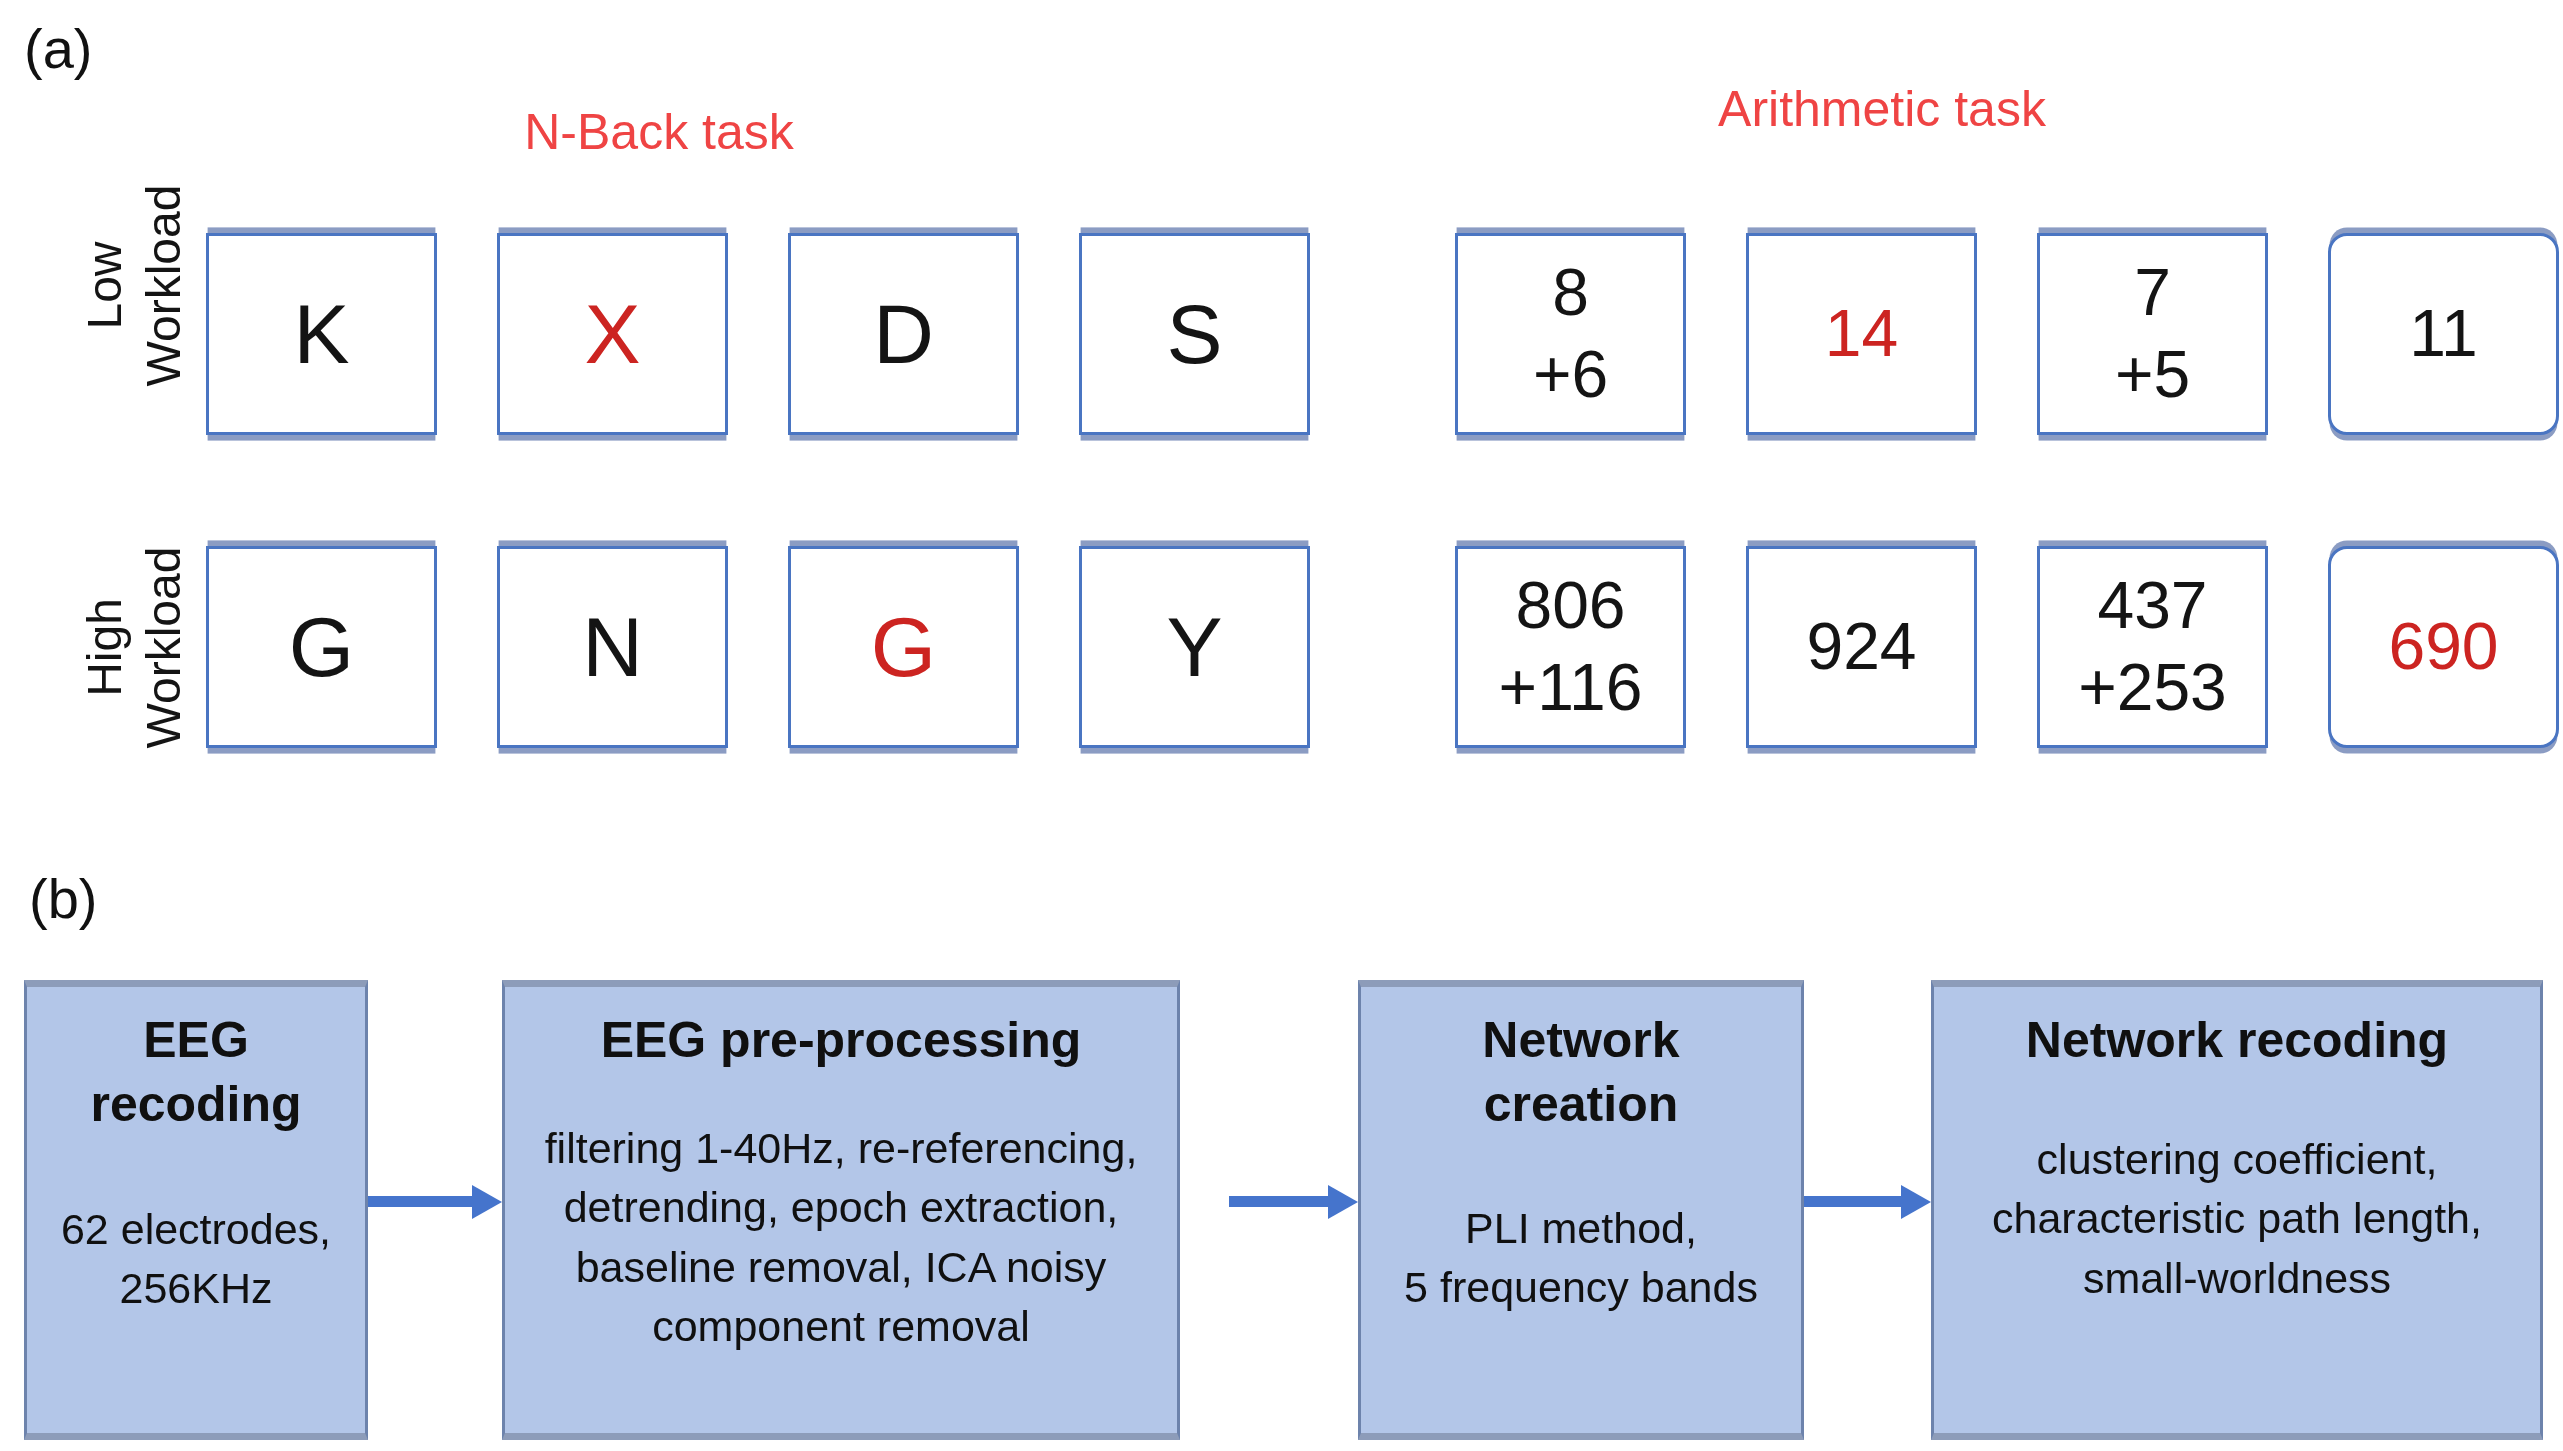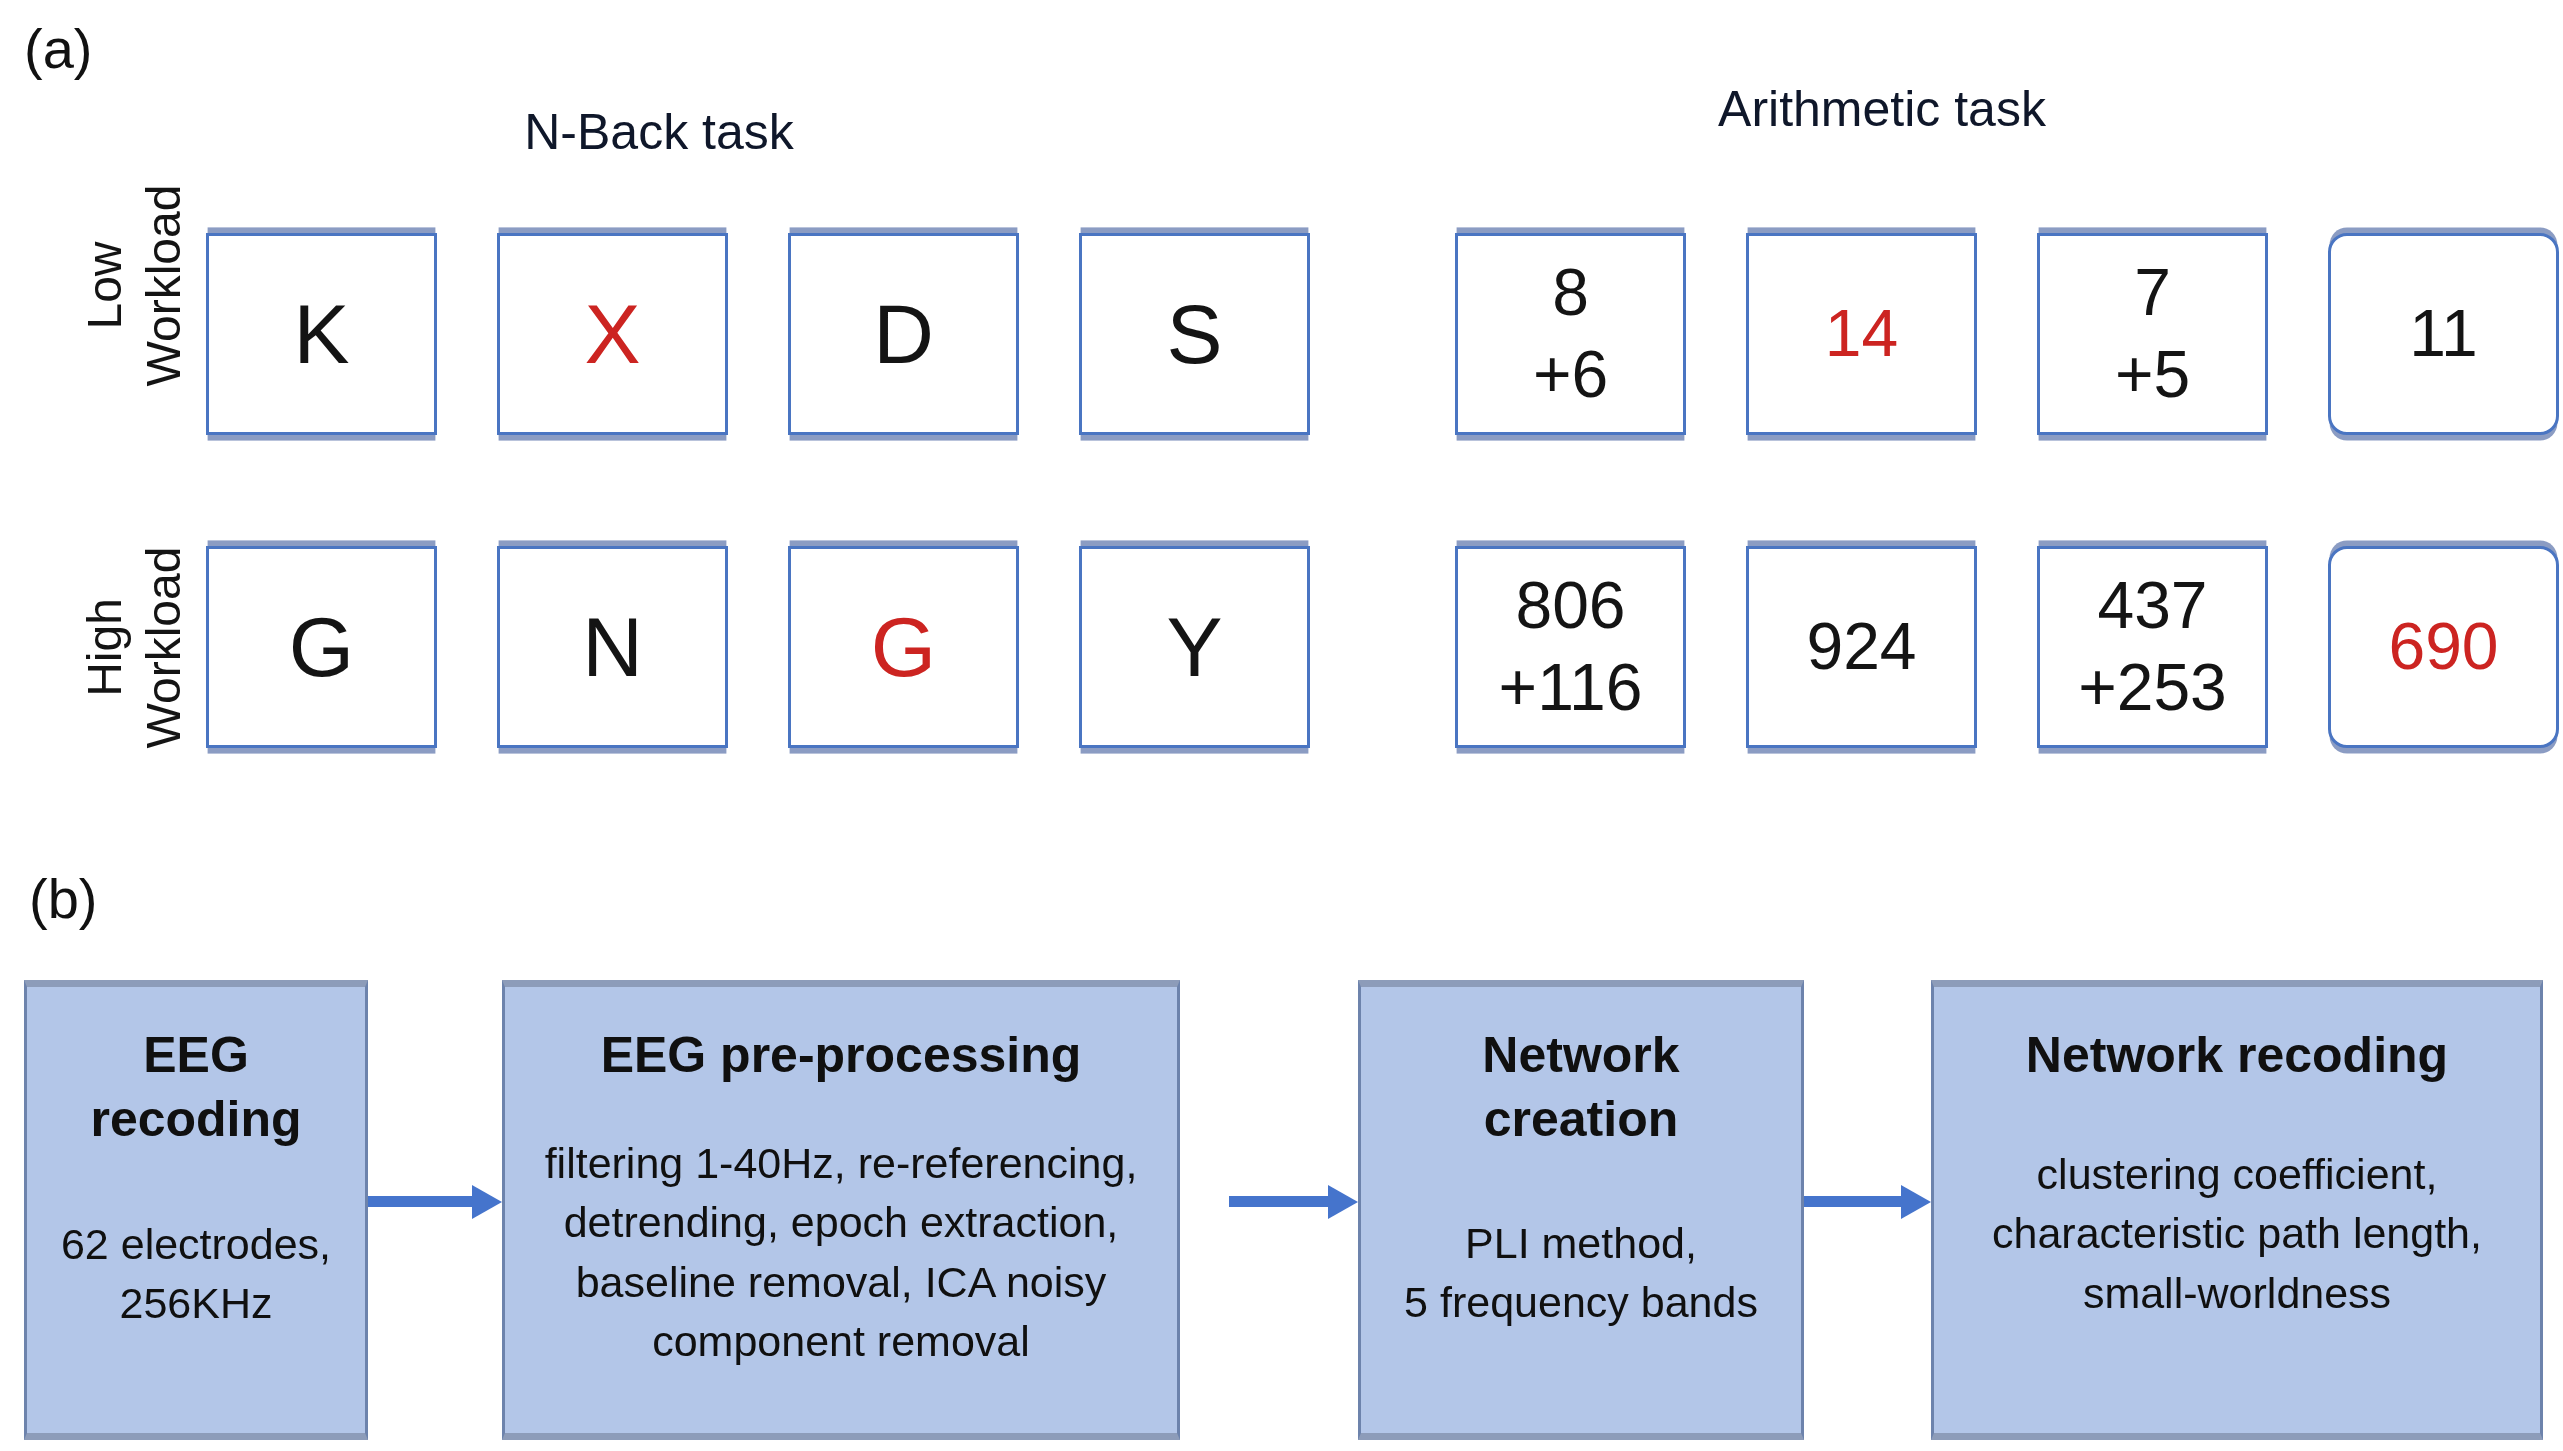--- a/index.html
+++ b/index.html
@@ -25,21 +25,21 @@
   .panel-label {
     position: absolute;
     font-size: 56px;
     color: #111111;
   }
   .sec-title {
     position: absolute;
     width: 498px;
     text-align: center;
     font-size: 50px;
-    color: #0f172a;
+    color: #ef4444;
     white-space: nowrap;
   }
   .vlabel {
     position: absolute;
     width: 249px;
     height: 129px;
     transform: rotate(-90deg);
     font-size: 48px;
     line-height: 1.22;
     text-align: center;
@@ -73,21 +73,21 @@
     height: 460px;
     background: var(--flow-fill);
     border: 3.2px solid var(--flow-border);
     border-top: 7.2px solid var(--flow-strip);
     border-bottom: 7.2px solid var(--flow-strip);
     box-sizing: border-box;
     text-align: center;
     color: #101010;
   }
   .flow-title {
-    margin-top: 36px;
+    margin-top: 21px;
     font-weight: bold;
     font-size: 50px;
     line-height: 1.28;
     white-space: pre-line;
     text-align: center;
   }
   .flow-body {
     font-size: 43px;
     line-height: 1.38;
     white-space: pre-line;

